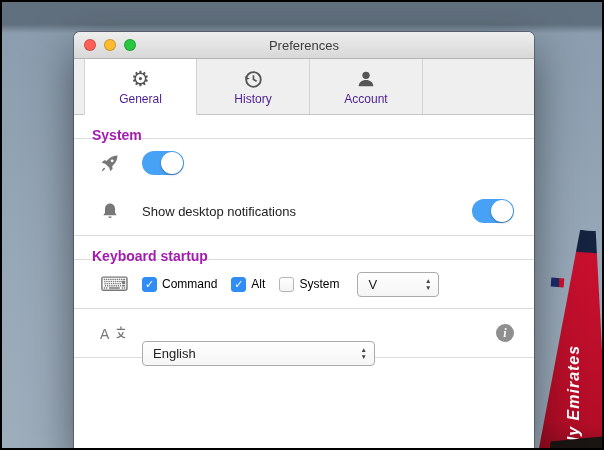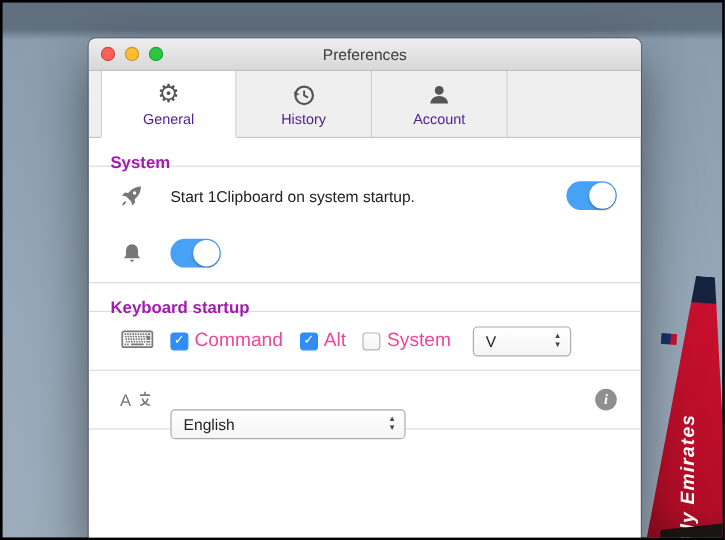--- a/index.html
+++ b/index.html
@@ -55,30 +55,30 @@
     background:#fff;box-shadow:0 1px 2px rgba(0,0,0,.35);}
   .toggle.on .knob{left:auto;right:1px;}
   
   .cb-group{display:flex;align-items:center;gap:14px;}
   .checkbox{display:flex;align-items:center;gap:5px;}
   .cb-box{width:15px;height:15px;border-radius:3px;box-sizing:border-box;border:1px solid #b5b5b5;
     background:linear-gradient(#fff,#f3f3f3);display:flex;align-items:center;justify-content:center;}
   .checkbox.checked .cb-box{background:#2f8df5;border-color:#2f8df5;}
   .cb-mark{display:none;color:#fff;font-size:11px;line-height:1;}
   .checkbox.checked .cb-mark{display:block;}
-  .cb-label{font-size:16px;color:#ec4899;}
+  .cb-label{font-size:12px;color:#000000;}
   
   .select{display:inline-flex;align-items:center;box-sizing:border-box;height:25px;
     border:1px solid #ababab;border-radius:4px;background:linear-gradient(#fff,#f5f5f5);
     padding:0 7px 0 10px;}
   .select-value{flex:1;font-size:13px;color:#222;}
   .select-arrows{display:flex;flex-direction:column;align-items:center;margin-left:12px;color:#444;}
   .select-arrows span{font-size:6.5px;line-height:1.1;}
   .key-select{width:82px;margin-left:18px;}
-  .lang-select{width:196px;margin-top:40px;}
+  .lang-select{width:233px;margin-top:40px;}
   .info-icon{margin-left:auto;width:18px;height:18px;border-radius:50%;background:#8f8f8f;
     color:#fff;display:flex;align-items:center;justify-content:center;
     font-family:"Liberation Serif",serif;font-style:italic;font-weight:bold;font-size:12px;}
 </style>
 </head>
 <body>
 
 <div class="screen">
 
   <div class="sail"></div>
@@ -126,32 +126,32 @@
     <div class="section-head">System</div>
     <div class="section-body">
       <div class="row">
         <div class="row-icon">
           <svg width="20" height="20" viewBox="0 0 24 24" fill="#777">
               <path d="M21 3c-4.2 0-8.1 1.7-10.6 4.2L8.2 9.4 5 8.8l-3 3 4.2 1 5 5 1 4.2 3-3-.6-3.2 2.2-2.2C19.3 11.1 21 7.2 21 3z"></path>
               <circle cx="14.6" cy="9.4" r="1.7" fill="#fff"></circle>
               <path d="M2 22c1-3.2 2-4.4 4.4-4.4C5.4 20 4.8 21 2 22z"></path>
             </svg>
         </div>
-        <div class="row-label">Start 1Clipboard on system startup.</div>
         <div class="toggle on">
             <div class="knob"></div>
           </div>
       </div>
       <div class="row">
         <div class="row-icon">
           <svg width="20" height="20" viewBox="0 0 24 24" fill="#777">
               <path d="M12 3a6 6 0 0 0-6 6v5l-2 3h16l-2-3V9a6 6 0 0 0-6-6z"></path>
               <path d="M10 18.5a2 2 0 0 0 4 0z"></path>
             </svg>
         </div>
+        <div class="row-label">Show desktop notifications</div>
         <div class="toggle on">
             <div class="knob"></div>
           </div>
       </div>
     </div>
 
     <div class="section-head">Keyboard startup</div>
     <div class="section-body">
       <div class="row">
         <div class="row-icon">⌨</div>

